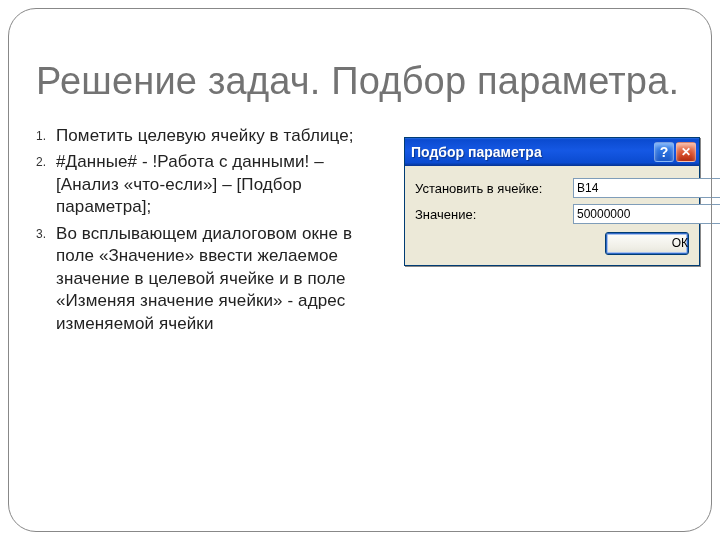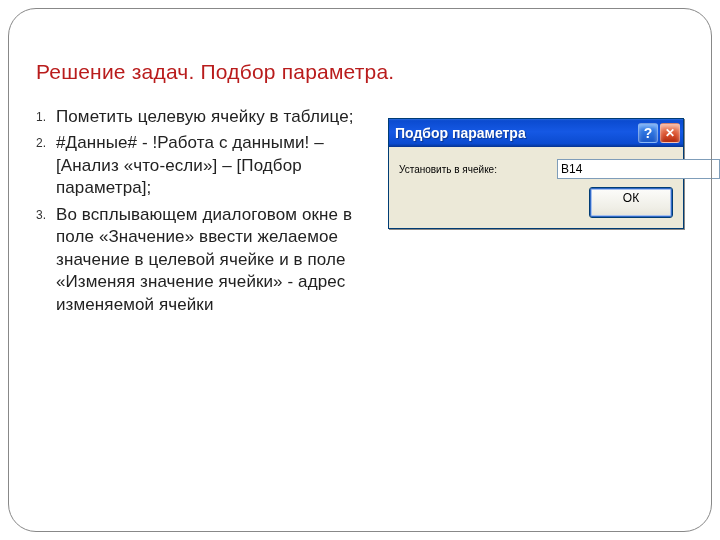--- a/index.html
+++ b/index.html
@@ -13,29 +13,29 @@
     position: absolute;
     top: 8px; left: 8px; right: 8px; bottom: 8px;
     border: 1px solid #888;
     border-radius: 28px;
     pointer-events: none;
   }
   .content {
     padding: 60px 36px 20px 36px;
   }
   .title {
-    font-size: 21px;
-    color: #b91c1c;
+    font-size: 38px;
+    color: #737373;
     font-weight: 400;
     margin-bottom: 22px;
     letter-spacing: 0.2px;
   }
   .columns {
     display: flex;
-    gap: 4px;
+    gap: 20px;
   }
   .left {
     flex: 0 0 348px;
   }
   .list {
     list-style: none;
     counter-reset: item;
   }
   .list li {
     counter-increment: item;
@@ -101,45 +101,45 @@
     padding: 12px 10px 10px 10px;
   }
   .field-row {
     display: flex;
     align-items: center;
     margin-bottom: 6px;
     gap: 4px;
   }
   .field-label {
     flex: 0 0 154px;
-    font-size: 10px;
+    font-size: 13px;
   }
   .text-input {
     flex: 1;
     height: 20px;
     border: 1px solid #7f9db9;
     background: #fff;
     font-size: 12px;
     padding: 1px 3px;
     font-family: Tahoma, sans-serif;
   }
   .btn-row {
     display: flex;
     justify-content: flex-end;
     gap: 8px;
     margin-top: 8px;
   }
   .dlg-btn {
-    width: 84px; height: 31px;
+    width: 84px; height: 23px;
     border: 1px solid #003c74;
     border-radius: 3px;
     background: linear-gradient(to bottom,#fdfdfb,#efeee6 70%,#e5e3d8);
     font-size: 12px;
     font-family: Tahoma, sans-serif;
-    text-align: center;
+    text-align: right;
     line-height: 21px;
   }
   .dlg-btn.default {
     box-shadow: 0 0 0 1px #3169c6 inset, 0 0 0 2px #a7c1ee inset;
   }
 </style>
 </head>
 <body>
 
 <div class="slide-border"></div>
@@ -168,20 +168,24 @@
           </div>
         </div>
 
         <div class="dlg-body">
           <div class="field-row">
             <span class="field-label">Установить в ячейке:</span>
             <input class="text-input" value="B14" style="">
 
           </div>
 
+          <div class="field-row">
+            <span class="field-label">Значение:</span>
+            <input class="text-input" value="50000000" style="">
+          </div>
 
 
           <div class="btn-row">
             <div class="dlg-btn default">ОК</div>
           </div>
         </div>
       </div>
     </div>
   </div>
 </div>

